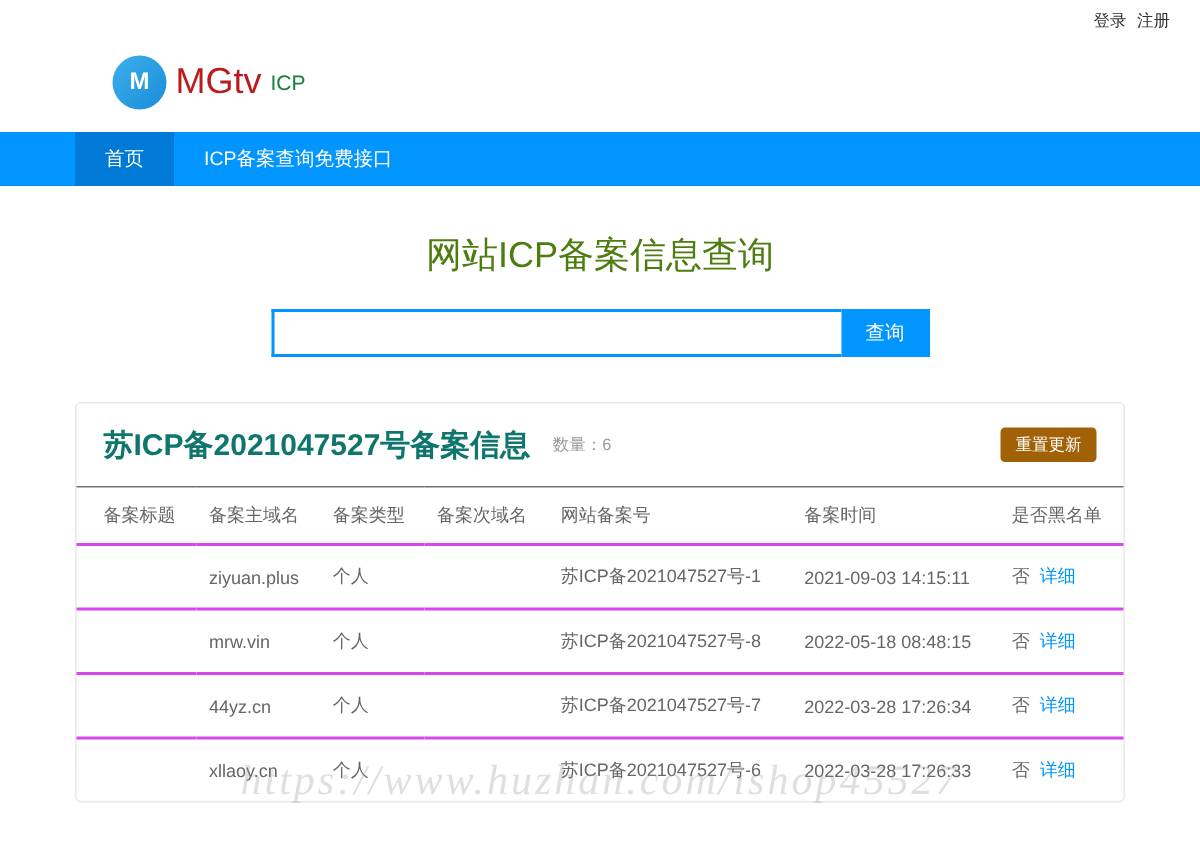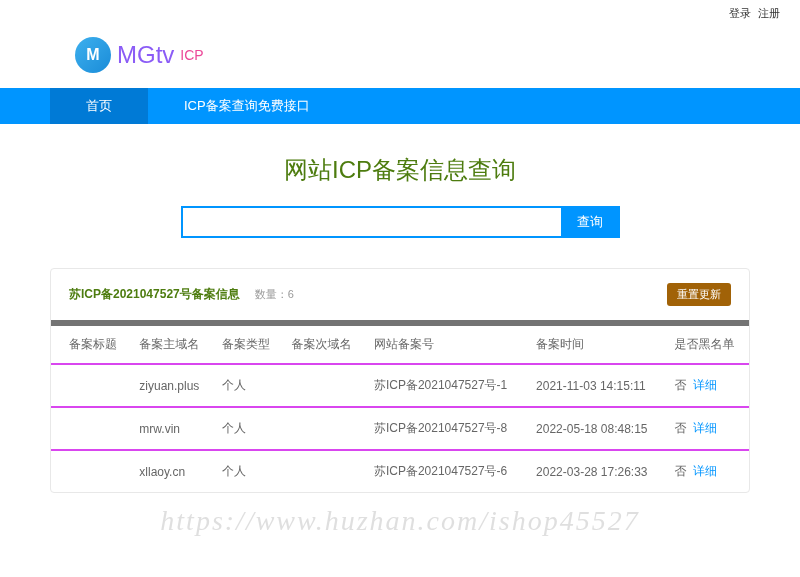--- a/index.html
+++ b/index.html
@@ -1,36 +1,36 @@
 <!DOCTYPE html>
 <html><head>
   <meta charset="utf-8">
   <style>
     * { margin: 0; padding: 0; box-sizing: border-box; }
     body { font-family: "Microsoft YaHei", Arial, sans-serif; font-size: 12px; color: #333; background: #fff; width: 800px; }
     .top-bar { text-align: right; padding: 6px 20px; font-size: 11px; color: #333; }
     .top-bar a { color: #333; text-decoration: none; margin-left: 4px; }
     .header { padding: 10px 75px 15px; display: flex; align-items: center; }
     .logo-circle { width: 36px; height: 36px; border-radius: 50%; background: linear-gradient(135deg, #3db0ee, #1a8cd8); display: flex; align-items: center; justify-content: center; color: #fff; font-weight: bold; font-size: 16px; margin-right: 6px; }
-    .logo-text { color: #8b5cf6; font-size: 24px; font-weight: 500; }
-    .logo-sub { color: #ec4899; font-size: 14px; margin-left: 6px; }
+    .logo-text { color: #b91c1c; font-size: 24px; font-weight: 500; }
+    .logo-sub { color: #15803d; font-size: 14px; margin-left: 6px; }
     .nav { background: #0095ff; height: 36px; display: flex; align-items: center; padding: 0 50px; }
-    .nav-item { color: #fff; text-decoration: none; padding: 0 36px; height: 36px; display: flex; align-items: center; font-size: 13px; }
+    .nav-item { color: #fff; text-decoration: none; padding: 0 20px; height: 36px; display: flex; align-items: center; font-size: 13px; }
     .nav-item.active { background: #007ad6; }
     .main-title { text-align: center; font-size: 24px; font-weight: 400; margin: 30px 0 20px; color: #4d7c0f; }
     .search-wrap { display: flex; justify-content: center; margin-bottom: 30px; }
     .search-box { width: 380px; height: 32px; border: 2px solid #0095ff; border-right: none; padding: 0 8px; outline: none; }
     .search-btn { width: 59px; height: 32px; background: #0095ff; color: #fff; border: none; cursor: pointer; font-size: 13px; }
     .panel { margin: 0 50px 20px; border: 1px solid #e8e8e8; border-radius: 4px; background: #fff; }
     .panel-header { display: flex; align-items: center; padding: 14px 18px; }
-    .panel-title { color: #4d7c0f; font-size: 12px; font-weight: 600; }
+    .panel-title { color: #0f766e; font-size: 20px; font-weight: 600; }
     .panel-count { color: #999; font-size: 11px; margin-left: 15px; }
     .panel-btn { margin-left: auto; background: #a16207; color: #fff; border: none; border-radius: 3px; padding: 4px 10px; font-size: 11px; cursor: pointer; }
     table { width: 100%; border-collapse: collapse; }
-    th { text-align: left; padding: 10px 8px; font-weight: 400; color: #666; font-size: 12px; border-top: 6px solid #737373; }
+    th { text-align: left; padding: 10px 8px; font-weight: 400; color: #666; font-size: 12px; border-top: 1px solid #737373; }
     th:first-child { padding-left: 18px; }
     td { padding: 12px 8px; color: #666; font-size: 12px; border-top: 2px solid #d946ef; }
     td:first-child { padding-left: 18px; }
     .link { color: #0095ff; text-decoration: none; }
     .watermark { position: absolute; top: 505px; left: 0; width: 800px; text-align: center; font-size: 28px; color: rgba(150,150,150,0.3); font-style: italic; font-family: serif; pointer-events: none; letter-spacing: 2px; }
   </style>
 </head>
 <body>
 
 <div class="top-bar">
@@ -74,30 +74,39 @@
         <th>是否黑名单</th>
       </tr>
     </thead>
     <tbody id="tbody">
         <tr>
           <td></td>
           <td>ziyuan.plus</td>
           <td>个人</td>
           <td></td>
           <td>苏ICP备2021047527号-1</td>
-          <td>2021-11-03 14:15:11</td>
+          <td>2021-09-03 14:15:11</td>
           <td>否&nbsp;&nbsp;<a href="#" class="link">详细</a></td>
         </tr>
         <tr>
           <td></td>
           <td>mrw.vin</td>
           <td>个人</td>
           <td></td>
           <td>苏ICP备2021047527号-8</td>
           <td>2022-05-18 08:48:15</td>
+          <td>否&nbsp;&nbsp;<a href="#" class="link">详细</a></td>
+        </tr>
+        <tr>
+          <td></td>
+          <td>44yz.cn</td>
+          <td>个人</td>
+          <td></td>
+          <td>苏ICP备2021047527号-7</td>
+          <td>2022-03-28 17:26:34</td>
           <td>否&nbsp;&nbsp;<a href="#" class="link">详细</a></td>
         </tr>
         <tr>
           <td></td>
           <td>xllaoy.cn</td>
           <td>个人</td>
           <td></td>
           <td>苏ICP备2021047527号-6</td>
           <td>2022-03-28 17:26:33</td>
           <td>否&nbsp;&nbsp;<a href="#" class="link">详细</a></td>

